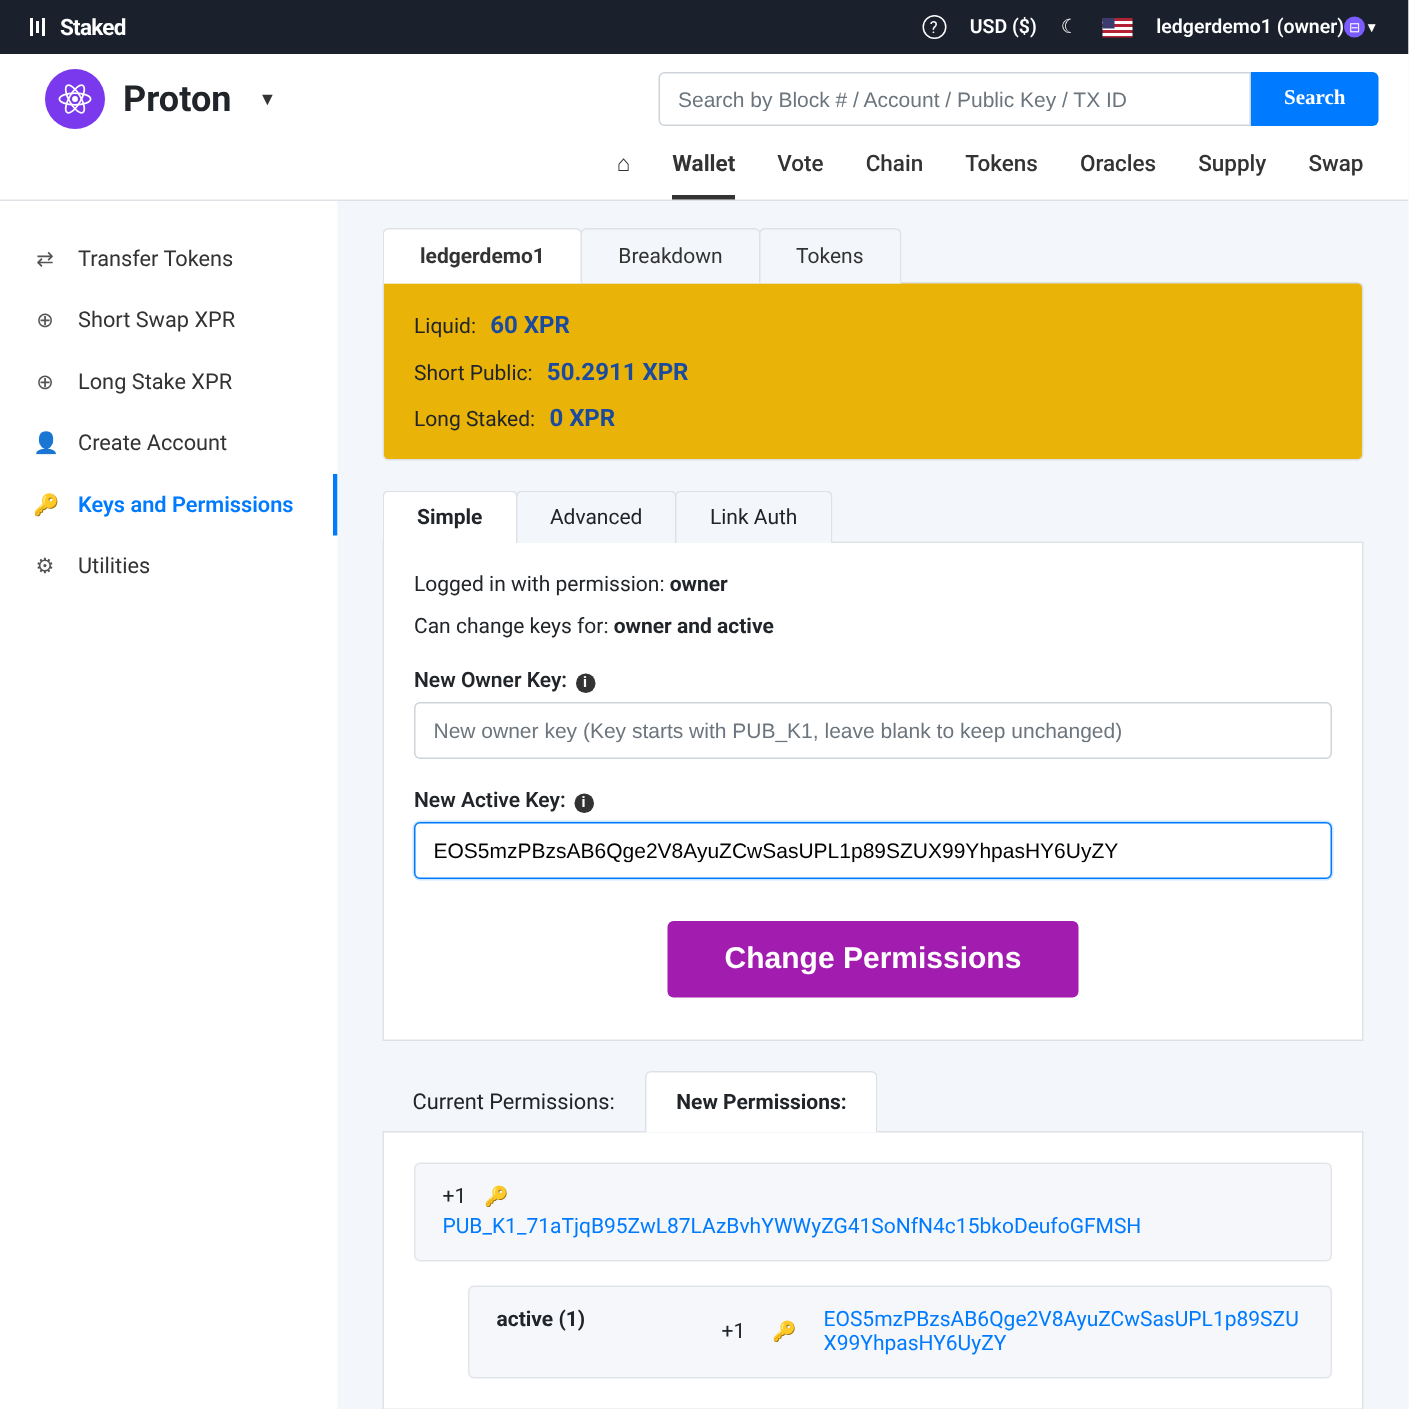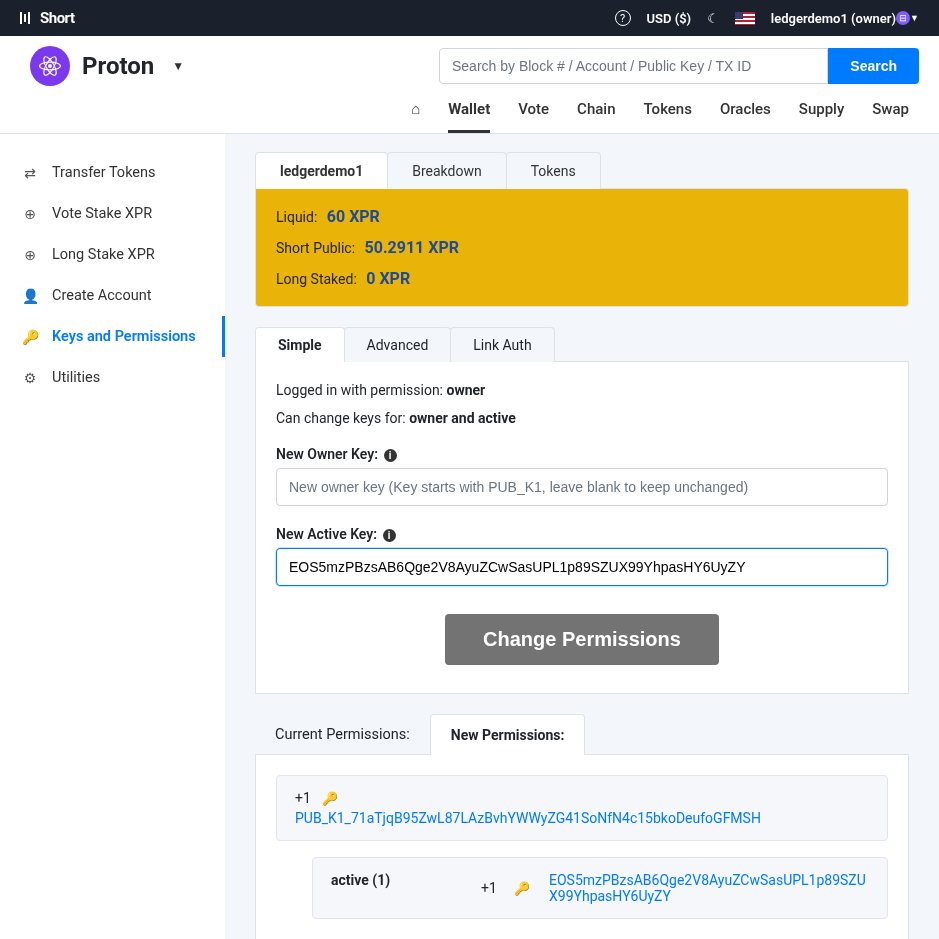--- a/index.html
+++ b/index.html
@@ -13,21 +13,21 @@
 .user-badge { display: inline-flex; align-items: center; gap: 0; }
 .user-icon-circle { display: inline-flex; align-items: center; justify-content: center; width: 14px; height: 14px; background: #7b5cff; border-radius: 50%; font-size: 9px; color: #fff; }
 .header-row { display: flex; align-items: center; justify-content: space-between; padding: 10px 20px 0 30px; }
 .brand { display: flex; align-items: center; gap: 12px; }
 .brand-circle { width: 40px; height: 40px; border-radius: 50%; background: #7b39ed; display: flex; align-items: center; justify-content: center; }
 .brand-name { font-size: 24px; font-weight: 700; }
 .brand-caret { margin-left: 6px; font-size: 12px; color: #333; }
 .search-wrap { display: flex; width: 480px; }
 .search-input { flex: 1; padding: 9px 12px; border: 1px solid #ced4da; border-radius: 4px 0 0 4px; font-size: 14px; color: #495057; }
 .search-input::placeholder { color: #6c757d; }
-.search-btn { background: #007bff; color: #fff; border: none; padding: 0 22px; border-radius: 0 4px 4px 0; font-weight: 600; font-size: 14px; cursor: pointer; }
+.search-btn { background: #007bff; color: #fff; border: none; padding: 0 22px; border-radius: 0 4px 4px 0; font-weight: 600; font-size: 14px; cursor: pointer; font-family: Liberation Serif, serif; }
 .nav-tabs { display: flex; justify-content: flex-end; gap: 28px; padding: 14px 30px 0 0; border-bottom: 1px solid #dee2e6; }
 .nav-tab { padding-bottom: 12px; font-weight: 500; font-size: 15px; cursor: pointer; color: #333; }
 .nav-tab.active { font-weight: 700; border-bottom: 3px solid #333; }
 .main { display: flex; }
 .sidebar { width: 225px; padding: 18px 0; }
 .side-item { display: flex; align-items: center; gap: 14px; padding: 12px 22px; font-size: 14.5px; cursor: pointer; color: #333; }
 .side-item.active { color: #007bff; font-weight: 600; border-right: 3px solid #007bff; }
 .side-icon { width: 16px; text-align: center; font-size: 14px; color: #555; }
 .side-item.active .side-icon { color: #007bff; }
 .content { flex: 1; background: #f3f6fa; padding: 18px 30px; }
@@ -40,21 +40,21 @@
 .balance-value { color: #1a4b9f; font-weight: 700; font-size: 16px; margin-left: 6px; }
 .sub-tabs { display: flex; margin-top: 20px; }
 .sub-tab { background: #f3f6fa; border: 1px solid #dee2e6; border-bottom: none; padding: 9px 22px; font-size: 14px; cursor: pointer; border-radius: 4px 4px 0 0; margin-right: -1px; }
 .sub-tab.active { background: #fff; font-weight: 700; }
 .sub-panel { background: #fff; border: 1px solid #dee2e6; padding: 20px; margin-top: -1px; }
 .info-text { margin-bottom: 12px; font-size: 14px; }
 .label-row { margin-top: 20px; font-size: 14px; font-weight: 600; margin-bottom: 6px; }
 .text-input { width: 100%; padding: 10px 12px; border: 1px solid #ced4da; border-radius: 4px; font-size: 14px; }
 .text-input::placeholder { color: #6c757d; font-style: normal; }
 .text-input.highlight { border-color: #007bff; box-shadow: 0 0 0 1px rgba(0,123,255,0.2); }
-.change-btn { background: #737373; color: #fff; border: none; padding: 14px 38px; font-size: 20px; font-weight: 700; border-radius: 4px; cursor: pointer; display: block; margin: 28px auto 8px; }
+.change-btn { background: #a21caf; color: #fff; border: none; padding: 14px 38px; font-size: 20px; font-weight: 700; border-radius: 4px; cursor: pointer; display: block; margin: 28px auto 8px; }
 .perm-tabs { display: flex; margin-top: 20px; align-items: flex-end; }
 .perm-tab-label { padding: 12px 20px; font-size: 14.5px; }
 .perm-tab-active { background: #fff; border: 1px solid #dee2e6; border-bottom: none; padding: 12px 20px; font-weight: 700; border-radius: 4px 4px 0 0; }
 .perm-panel { background: #fff; border: 1px solid #dee2e6; padding: 20px; margin-top: -1px; overflow-x: auto; }
 .perm-row { background: #f5f7fa; border: 1px solid #e1e5ea; border-radius: 4px; padding: 14px 18px; display: flex; gap: 60px; font-size: 14px; }
 .perm-row-indent { margin-left: 36px; margin-top: 16px; }
 .perm-name { font-weight: 700; min-width: 90px; }
 .perm-key-wrap { display: flex; flex-direction: column; gap: 4px; }
 .perm-key-line { display: flex; align-items: center; gap: 12px; }
 .perm-key { color: #007bff; font-size: 14px; word-break: break-all; }
@@ -67,21 +67,21 @@
 </head>
 <body>
 
 <div class="topbar">
   <div class="topbar-left">
     <span class="logo-metal-bars">
         <span></span>
         <span style="height:8px;margin-top:2px"></span>
         <span></span>
       </span>
-    <span class="logo-metal">Short</span>
+    <span class="logo-metal">Staked</span>
   </div>
   <div class="topbar-right">
     <span style="border:1.5px solid #fff;border-radius:50%;width:16px;height:16px;display:inline-flex;align-items:center;justify-content:center;font-size:11px">?</span>
     <span style="font-weight:600">USD ($)</span>
     <span>☾</span>
     <span class="flag"></span>
     <span class="user-badge">
       <span style="font-weight:600">ledgerdemo1 (owner)</span>
       <span class="user-icon-circle">⊟</span>
       <span style="font-size:9px">▼</span>
@@ -124,21 +124,21 @@
 </div>
 
 <div class="main">
   <div class="sidebar">
     <div class="side-item">
       <span class="side-icon">⇄</span>
       <span>Transfer Tokens</span>
     </div>
     <div class="side-item">
       <span class="side-icon">⊕</span>
-      <span>Vote Stake XPR</span>
+      <span>Short Swap XPR</span>
     </div>
     <div class="side-item">
       <span class="side-icon">⊕</span>
       <span>Long Stake XPR</span>
     </div>
     <div class="side-item">
       <span class="side-icon">👤</span>
       <span>Create Account</span>
     </div>
     <div class="side-item active">

